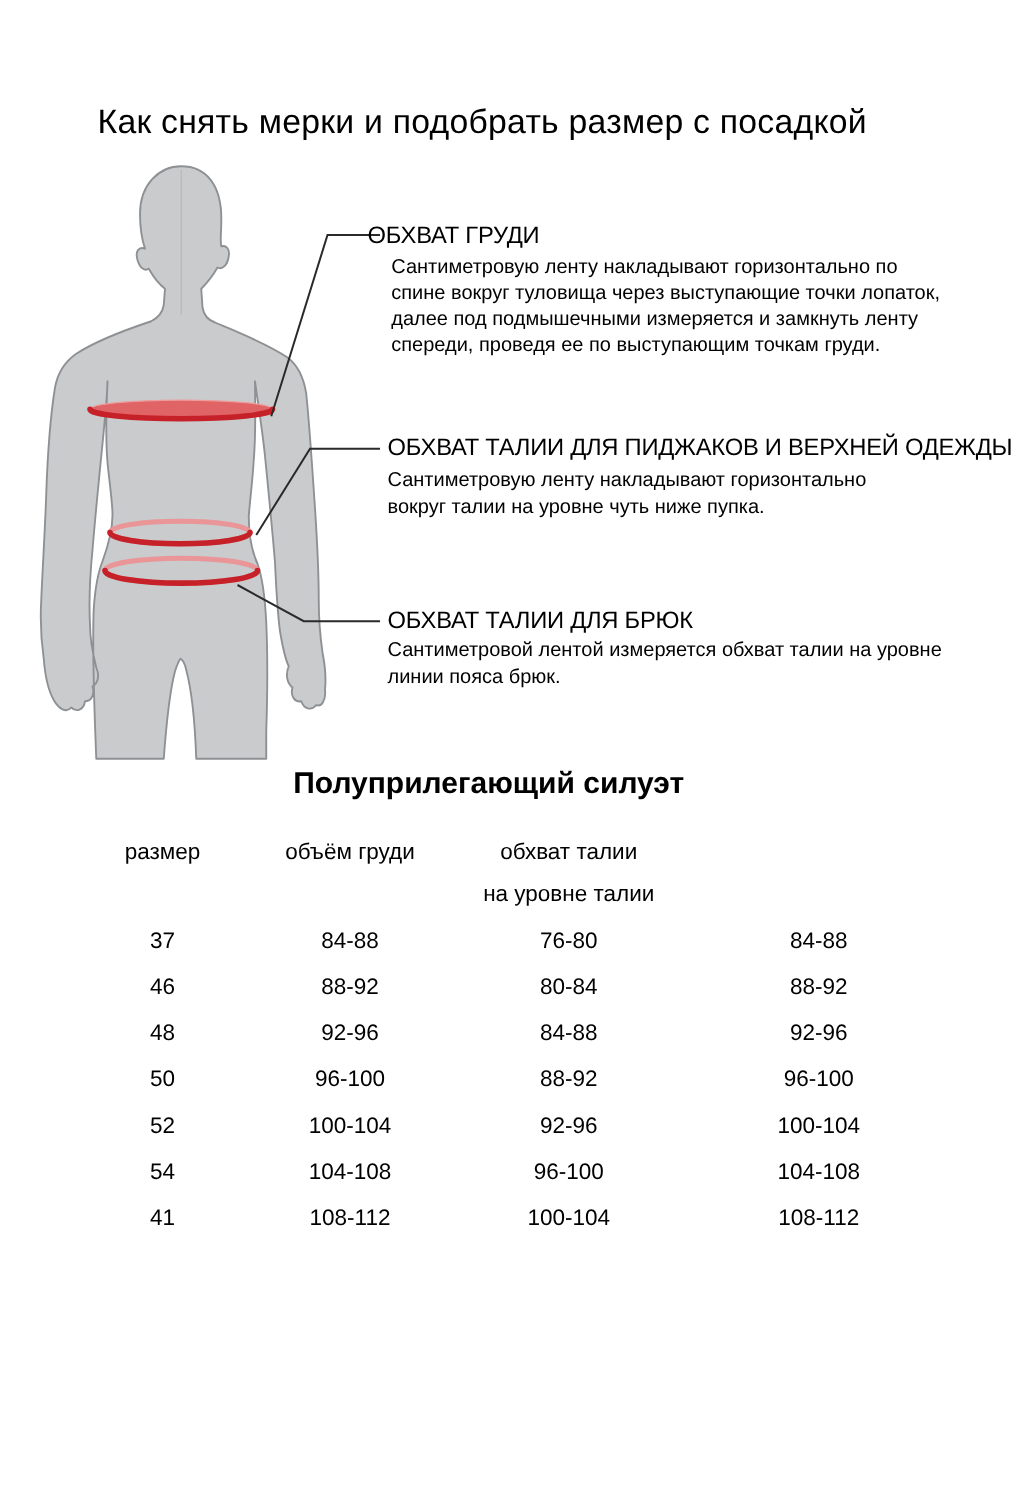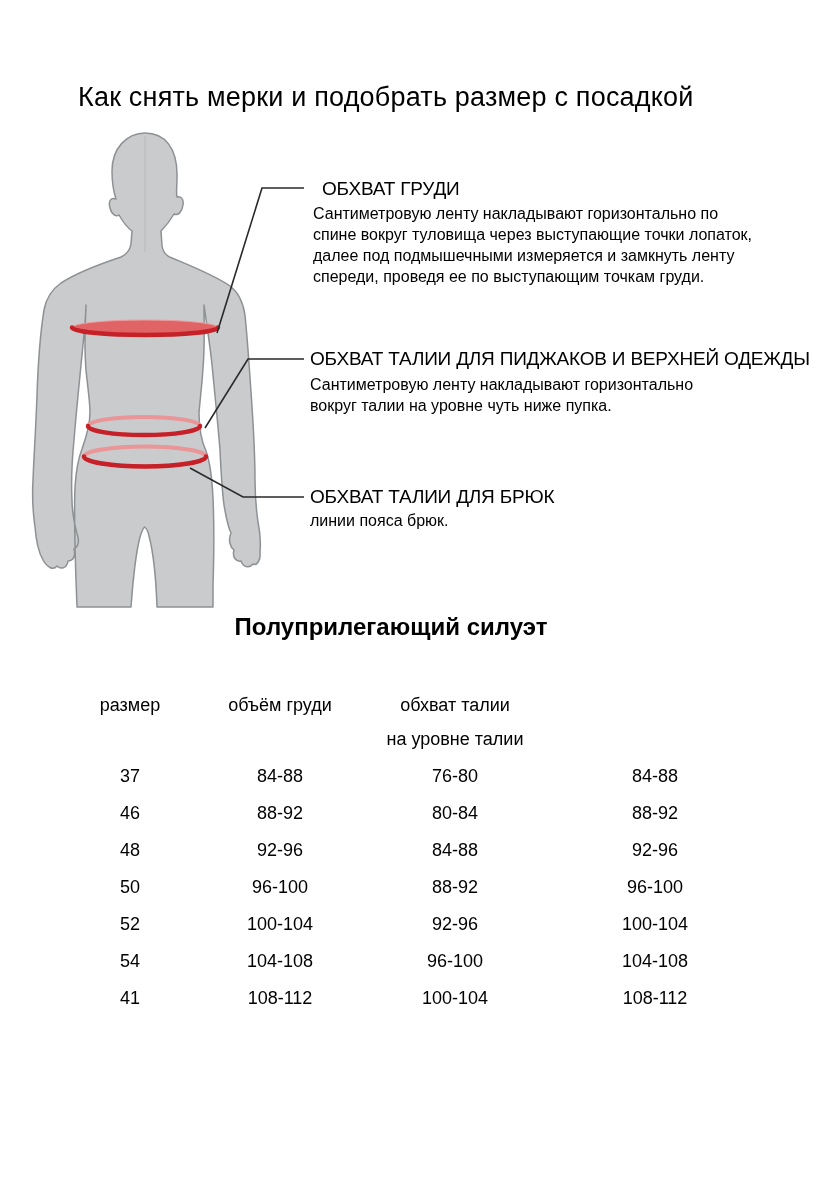--- a/index.html
+++ b/index.html
@@ -40,21 +40,21 @@
     margin:0;
   }
 
   .size-table { left:55px; top:668px; width:700px; }
   .t-row {
     display:grid;
     grid-template-columns:150px 150px 200px 200px;
     text-align:center;
     font-size:18px;
   }
-  .t-head1 { height:26px; line-height:26px;margin-top:24px; }
+  .t-head1 { height:26px; line-height:26px; }
   .t-head2 { height:26px; line-height:26px; margin-top:8px; }
   .t-body  { margin-top:6px; }
   .t-data  { height:37px; line-height:37px; }
 </style>
 </head>
 <body>
 
 <h1 class="abs main-title">Как снять мерки и подобрать размер с посадкой</h1>
 
 <svg class="abs figure-svg" width="825" height="1200" viewBox="0 0 825 1200">
@@ -134,21 +134,21 @@
   <g>
     <ellipse cx="145" cy="456.5" rx="61" ry="10" fill="none" stroke="#ea9597" stroke-width="4"></ellipse>
     <path d="M84,456.5 A61,10 0 0 0 206,456.5" fill="none" stroke="#c62128" stroke-width="4.5" stroke-linecap="round"></path>
   </g>
 
   <polyline points="217,333 262,188 304,188" fill="none" stroke="#2a2a2a" stroke-width="1.6"></polyline>
   <polyline points="205,428 248,359 304,359" fill="none" stroke="#2a2a2a" stroke-width="1.6"></polyline>
   <polyline points="190,468 243,497 304,497" fill="none" stroke="#2a2a2a" stroke-width="1.6"></polyline>
 </svg>
 
-<div class="abs" style="left:322px; top:177px;">
+<div class="abs" style="left:294px; top:177px;">
   <div class="section-heading">ОБХВАТ ГРУДИ</div>
 </div>
 <div class="abs section-body" style="left:313px; top:203px;">
   <div>Сантиметровую ленту накладывают горизонтально по</div>
   <div>спине вокруг туловища через выступающие точки лопаток,</div>
   <div>далее под подмышечными измеряется и замкнуть ленту</div>
   <div>спереди, проведя ее по выступающим точкам груди.</div>
 </div>
 
 <div class="abs" style="left:310px; top:347px;">
@@ -156,20 +156,21 @@
 </div>
 <div class="abs section-body" style="left:310px; top:374px;">
   <div>Сантиметровую  ленту накладывают горизонтально</div>
   <div>вокруг талии на уровне чуть ниже пупка.</div>
 </div>
 
 <div class="abs" style="left:310px; top:485px;">
   <div class="section-heading">ОБХВАТ ТАЛИИ ДЛЯ БРЮК</div>
 </div>
 <div class="abs section-body" style="left:310px; top:510px;">
+  <div>Сантиметровой лентой измеряется обхват талии на уровне</div>
   <div>линии пояса брюк.</div>
 </div>
 
 <h2 class="abs table-title">Полуприлегающий силуэт</h2>
 
 <div class="abs size-table">
   <div class="t-row t-head1">
     <div>размер</div>
     <div>объём груди</div>
     <div>обхват талии</div>

